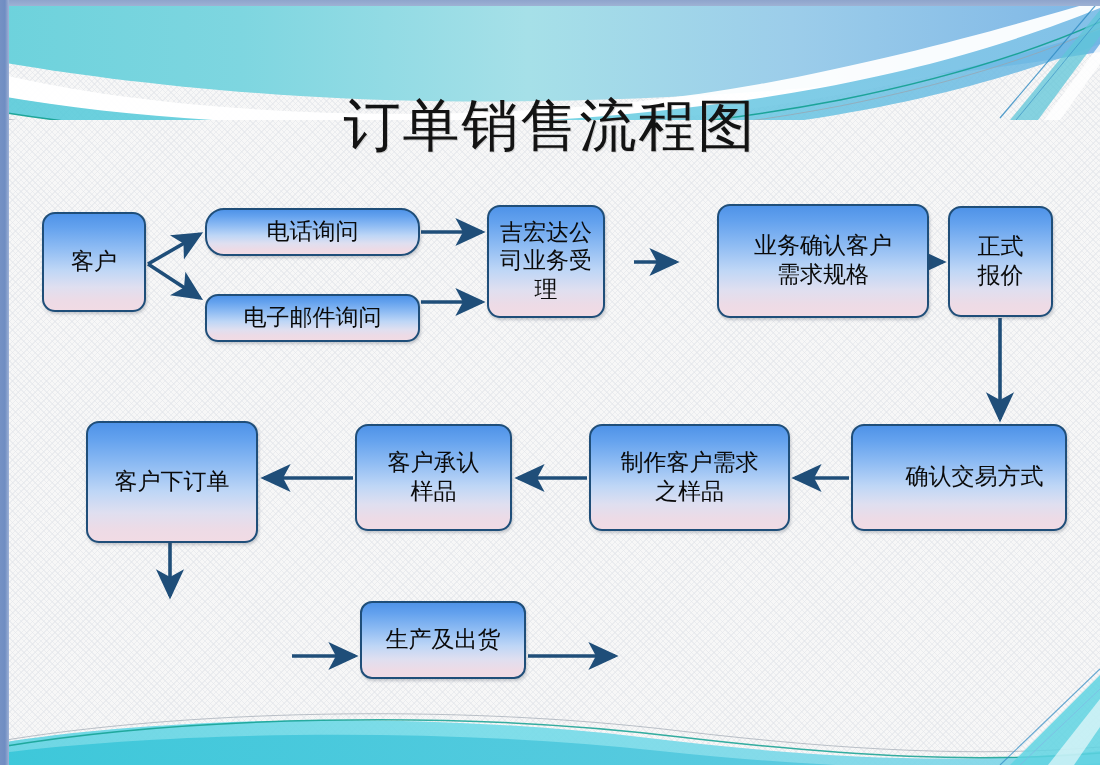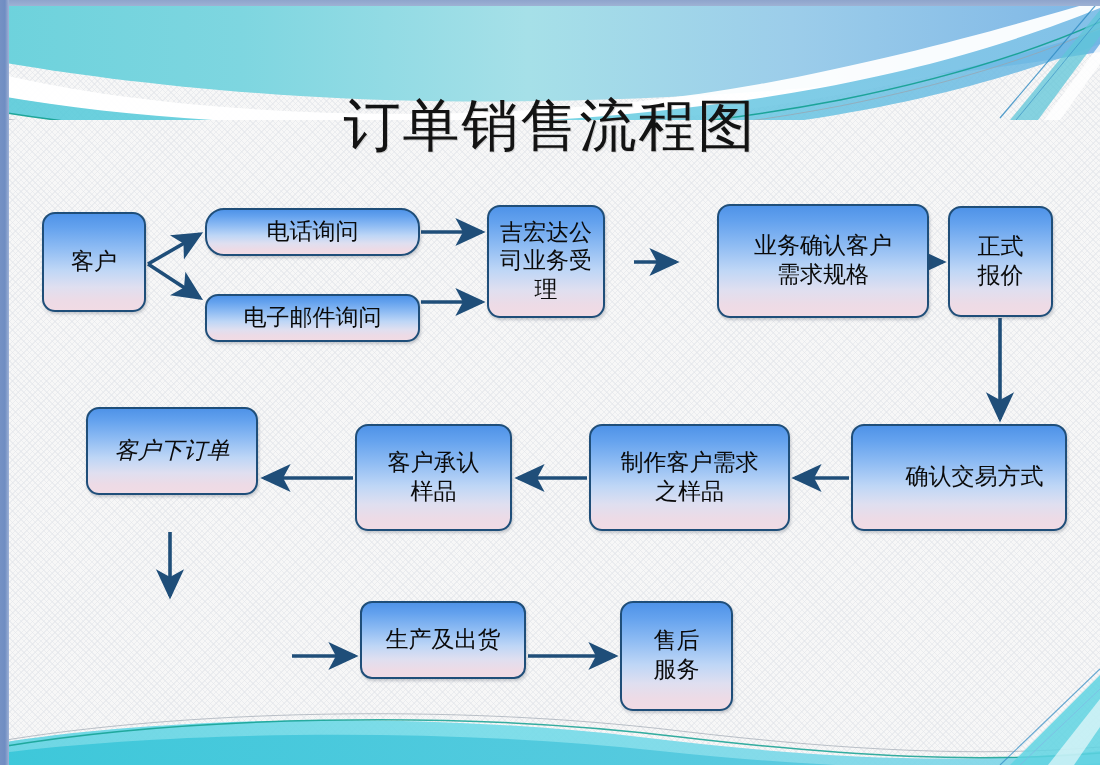--- a/index.html
+++ b/index.html
@@ -258,29 +258,23 @@
     </div>
   </div>
 
   <div class="node" style="left:355px; top:424px; width:157px; height:107px;">
     <div>
       <span>客户承认</span>
       <span>样品</span>
     </div>
   </div>
 
-  <div class="node" style="left:86px; top:407px; width:172px; height:88px;font-style:italic;">
+  <div class="node" style="left:86px; top:421px; width:172px; height:122px;">
     <span>客户下订单</span>
   </div>
 
 
   <div class="node" style="left:360px; top:601px; width:166px; height:78px;border-radius:12px;">
     <span>生产及出货</span>
   </div>
 
-  <div class="node" style="left:620px; top:601px; width:113px; height:110px;">
-    <div>
-      <span>售后</span>
-      <span>服务</span>
-    </div>
-  </div>
 
 </div>
 
 </body></html>

